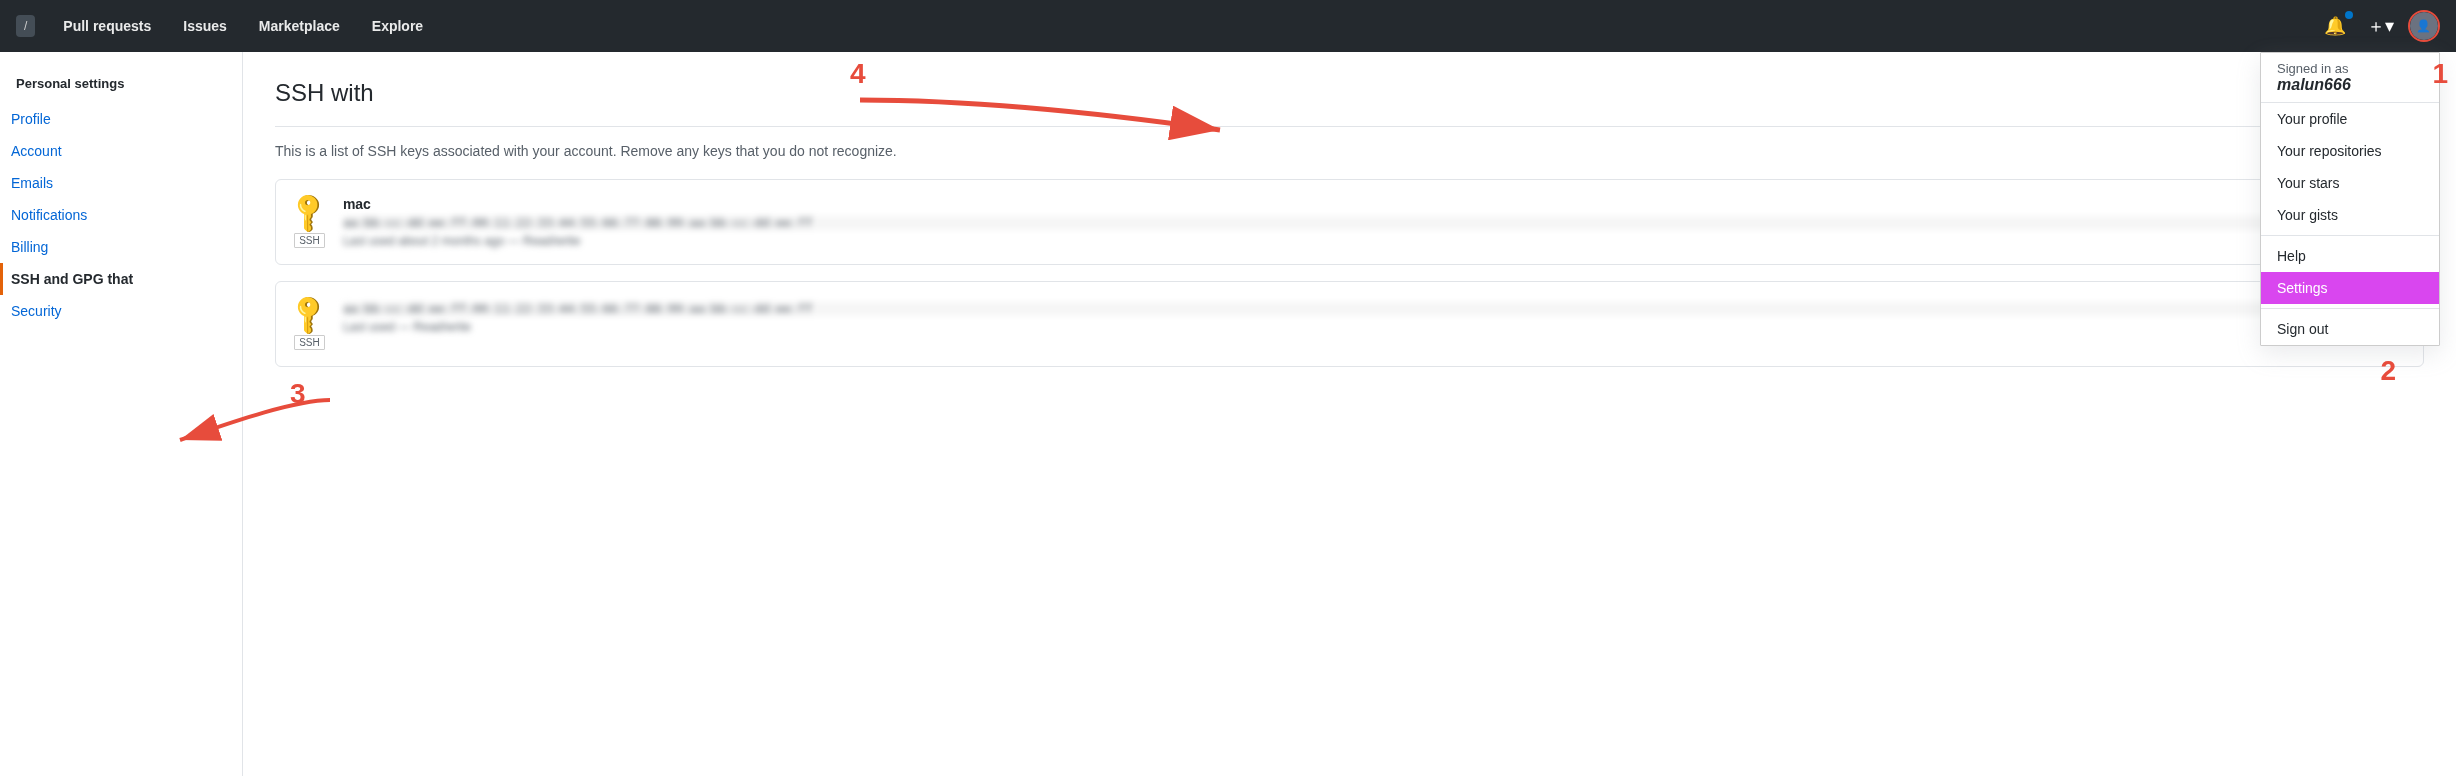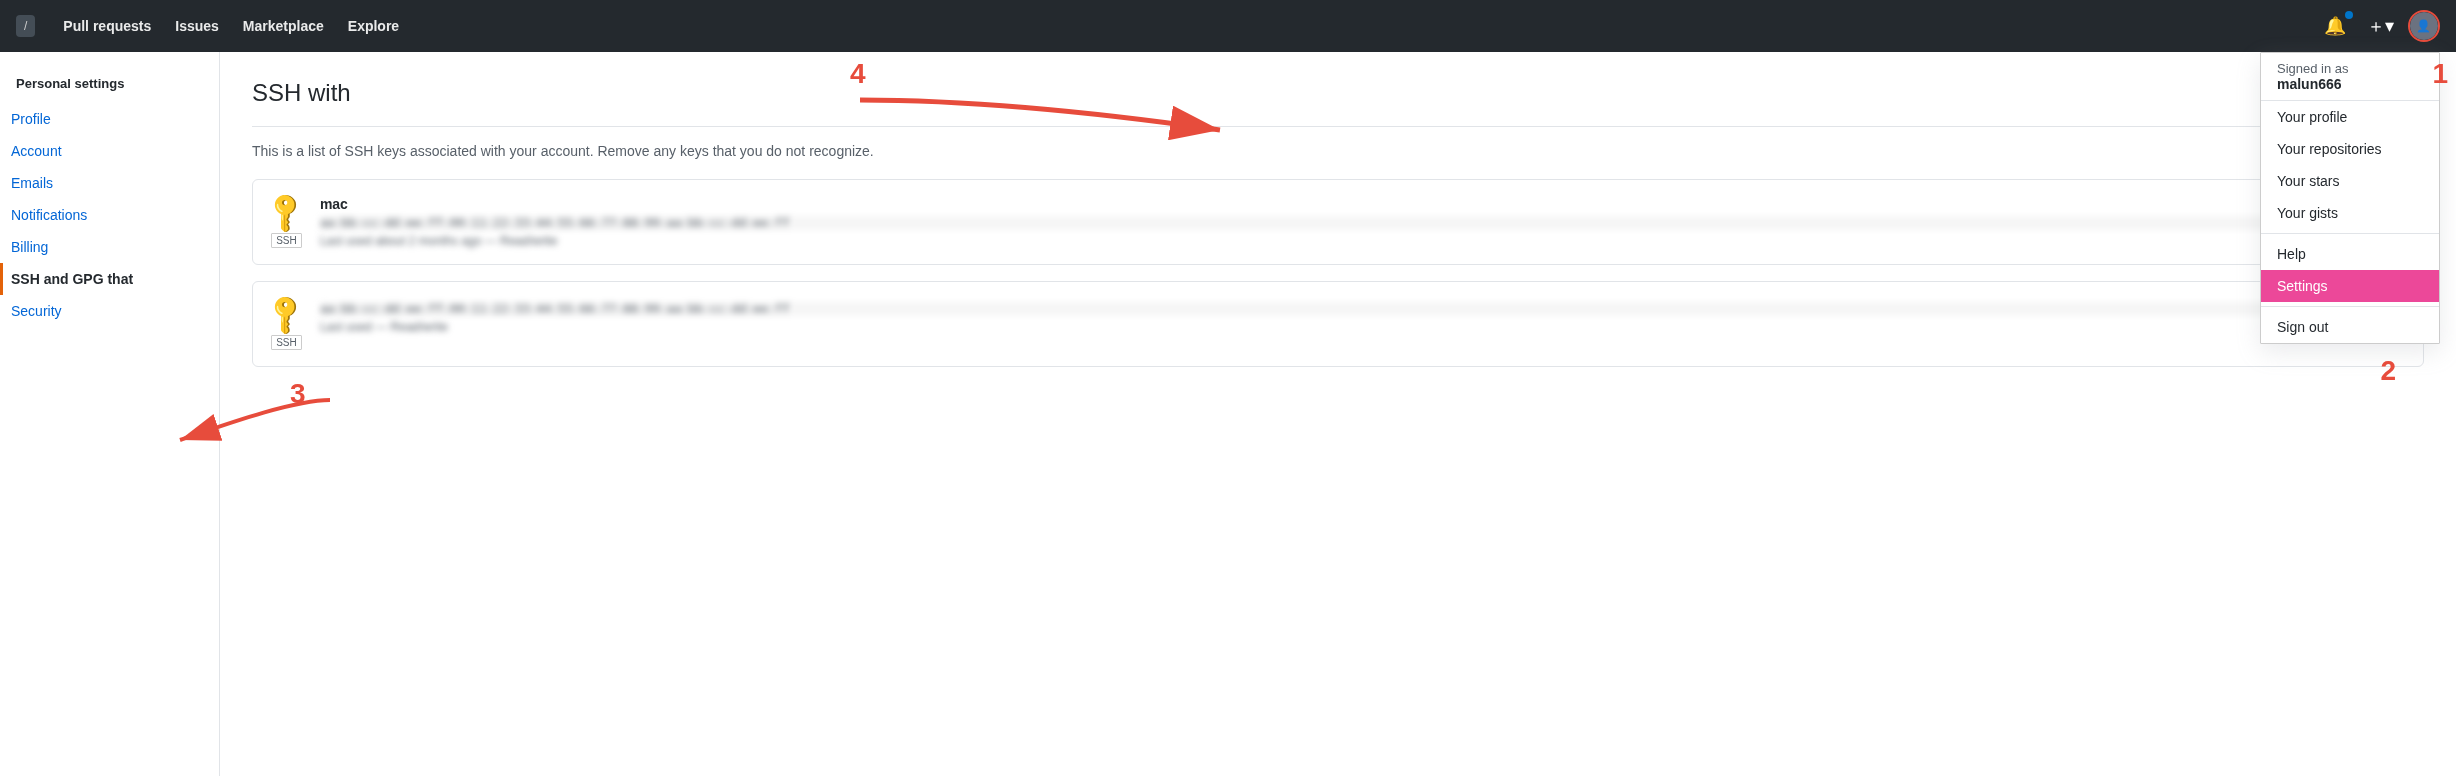--- a/index.html
+++ b/index.html
@@ -22,21 +22,21 @@
       font-size: 13px;
       padding: 4px 8px;
       margin-right: 16px;
       display: flex;
       align-items: center;
     }
     .navbar-logo span { font-size: 12px; color: #ccc; }
     .navbar-nav {
       display: flex;
       align-items: center;
-      gap: 0;
+      gap: 8px;
     }
     .navbar-nav a {
       color: #fff;
       text-decoration: none;
       font-size: 14px;
       font-weight: 600;
       padding: 8px 12px;
       opacity: 0.9;
     }
     .navbar-right {
@@ -91,21 +91,21 @@
     }
 
     
     .page-layout {
       display: flex;
       min-height: calc(100vh - 52px);
     }
 
     
     .sidebar {
-      width: 220px;
+      width: 243px;
       background: #fff;
       border-right: 1px solid #e1e4e8;
       padding: 16px 0;
       flex-shrink: 0;
     }
     .sidebar-title {
       font-size: 13px;
       font-weight: 600;
       color: #24292e;
       padding: 8px 16px 12px 16px;
@@ -241,32 +241,33 @@
     }
     .dropdown-header {
       padding: 8px 16px;
       border-bottom: 1px solid #e1e4e8;
       font-size: 13px;
       color: #586069;
     }
     .dropdown-header strong {
       display: block;
       color: #24292e;
-      font-size: 14px;
+      font-size: 16px;
+      font-style: italic;
     }
     .dropdown-item {
       display: block;
       padding: 8px 16px;
       font-size: 14px;
       color: #24292e;
       text-decoration: none;
       cursor: pointer;
     }
     .dropdown-item.active {
-      background: #ec4899;
+      background: #d946ef;
       color: #fff;
     }
     .dropdown-divider {
       border: none;
       border-top: 1px solid #e1e4e8;
       margin: 4px 0;
     }
 
     
     .annotation {

